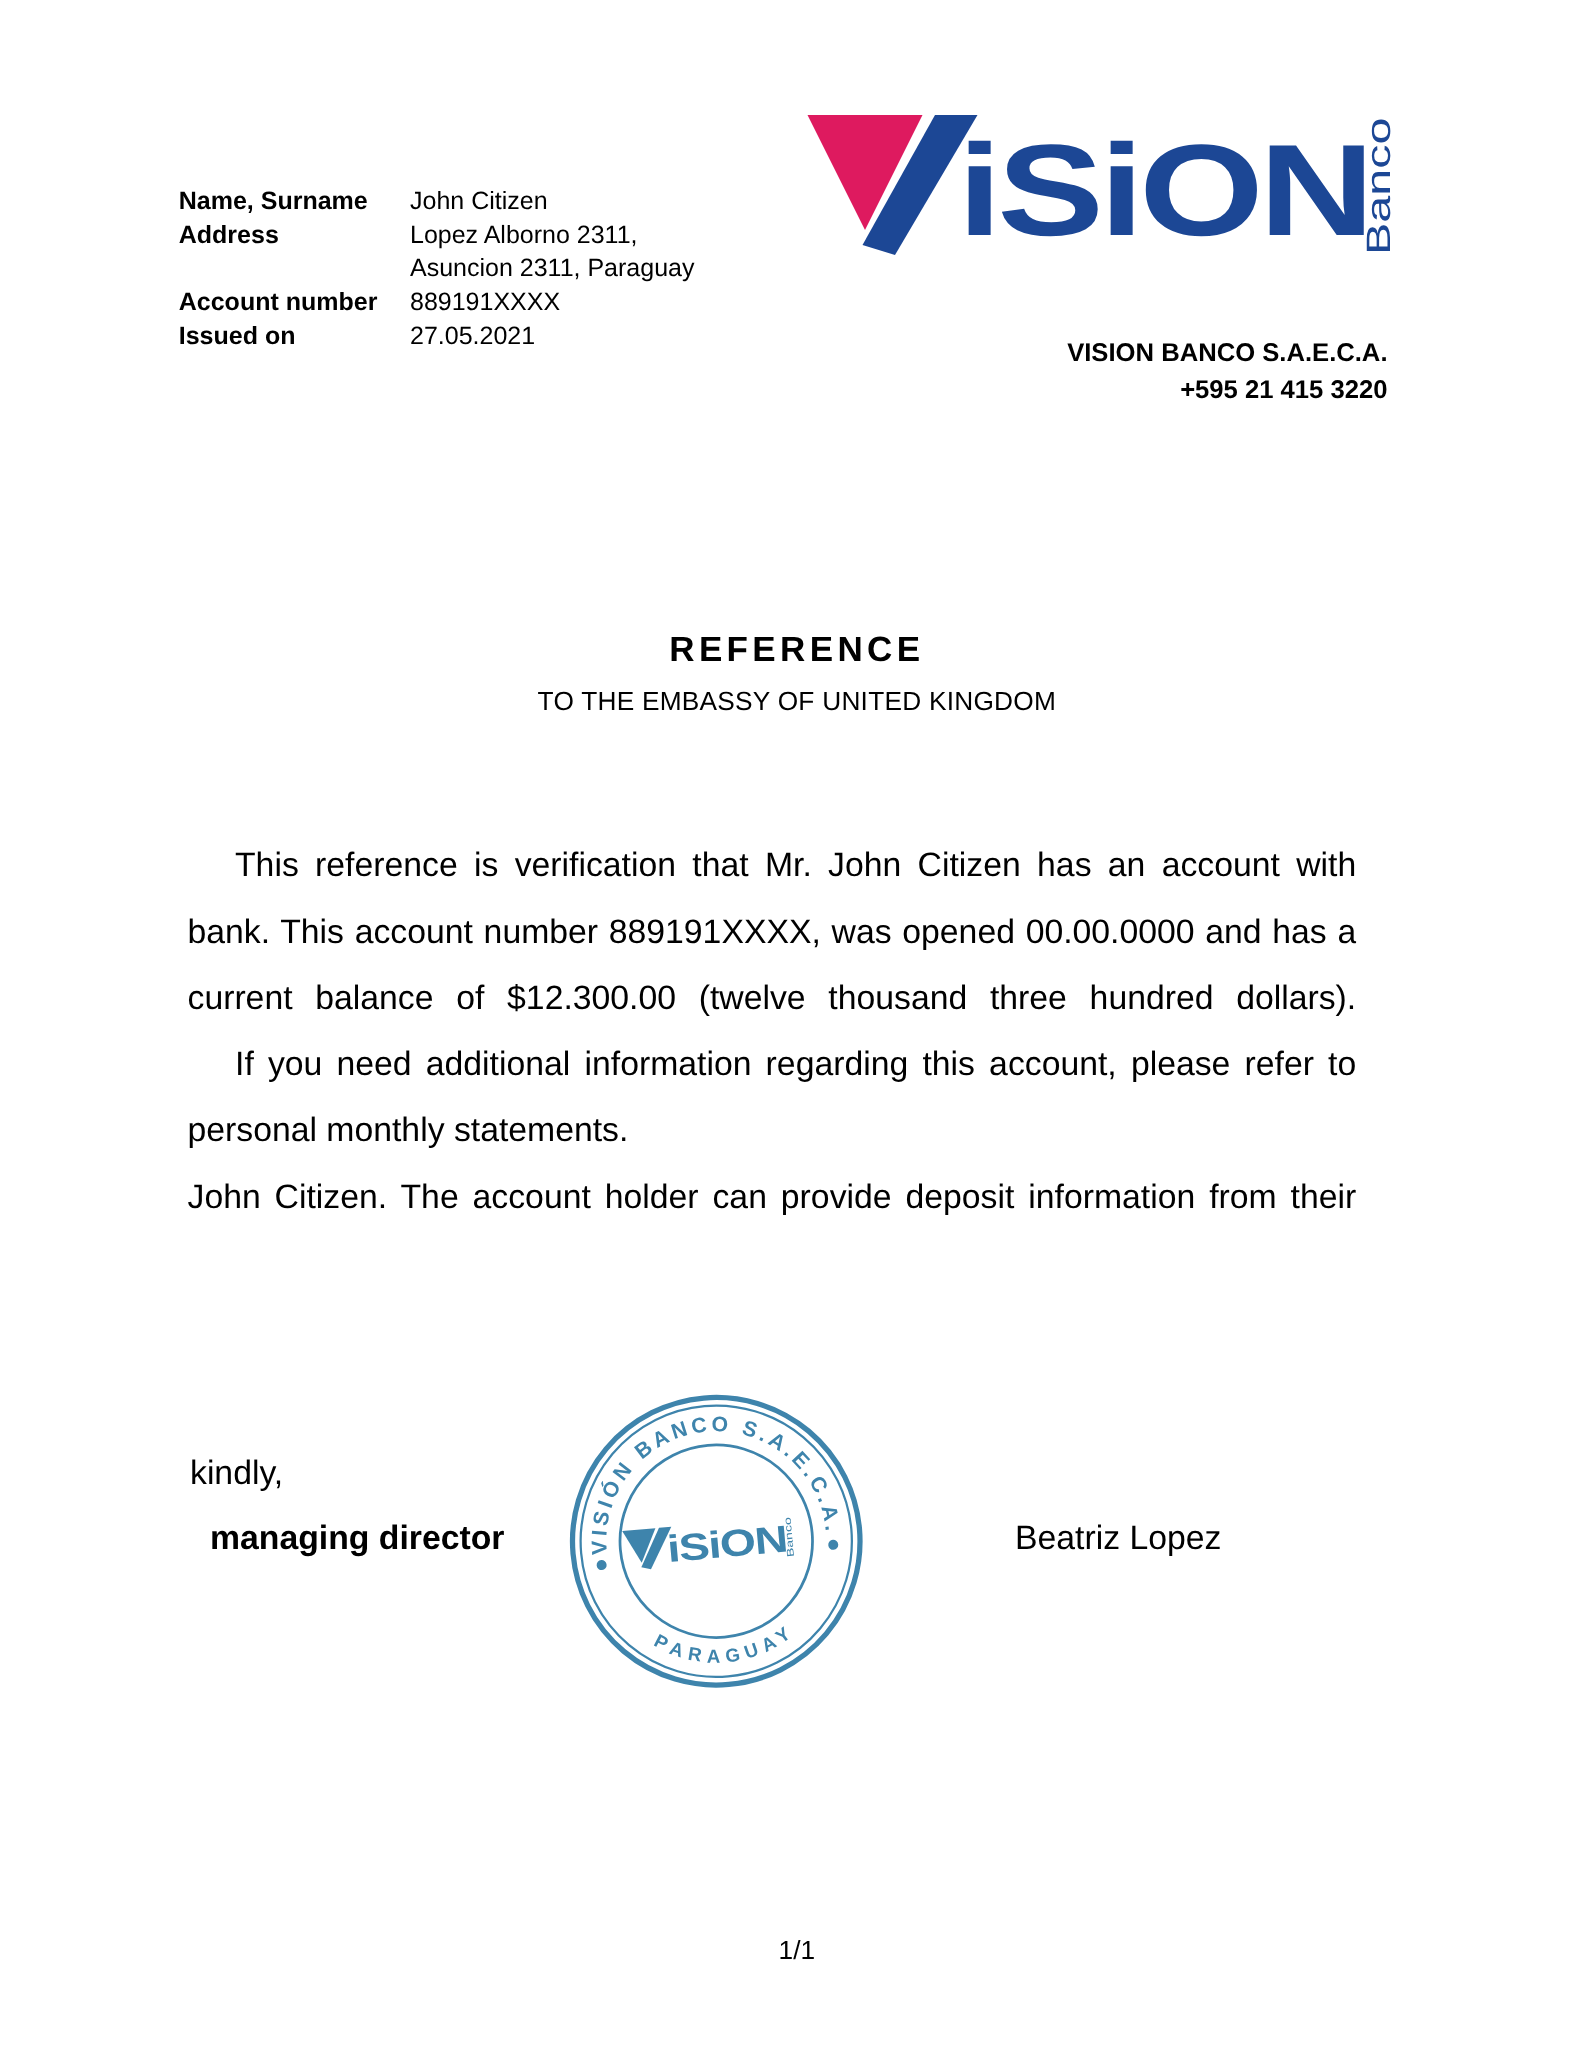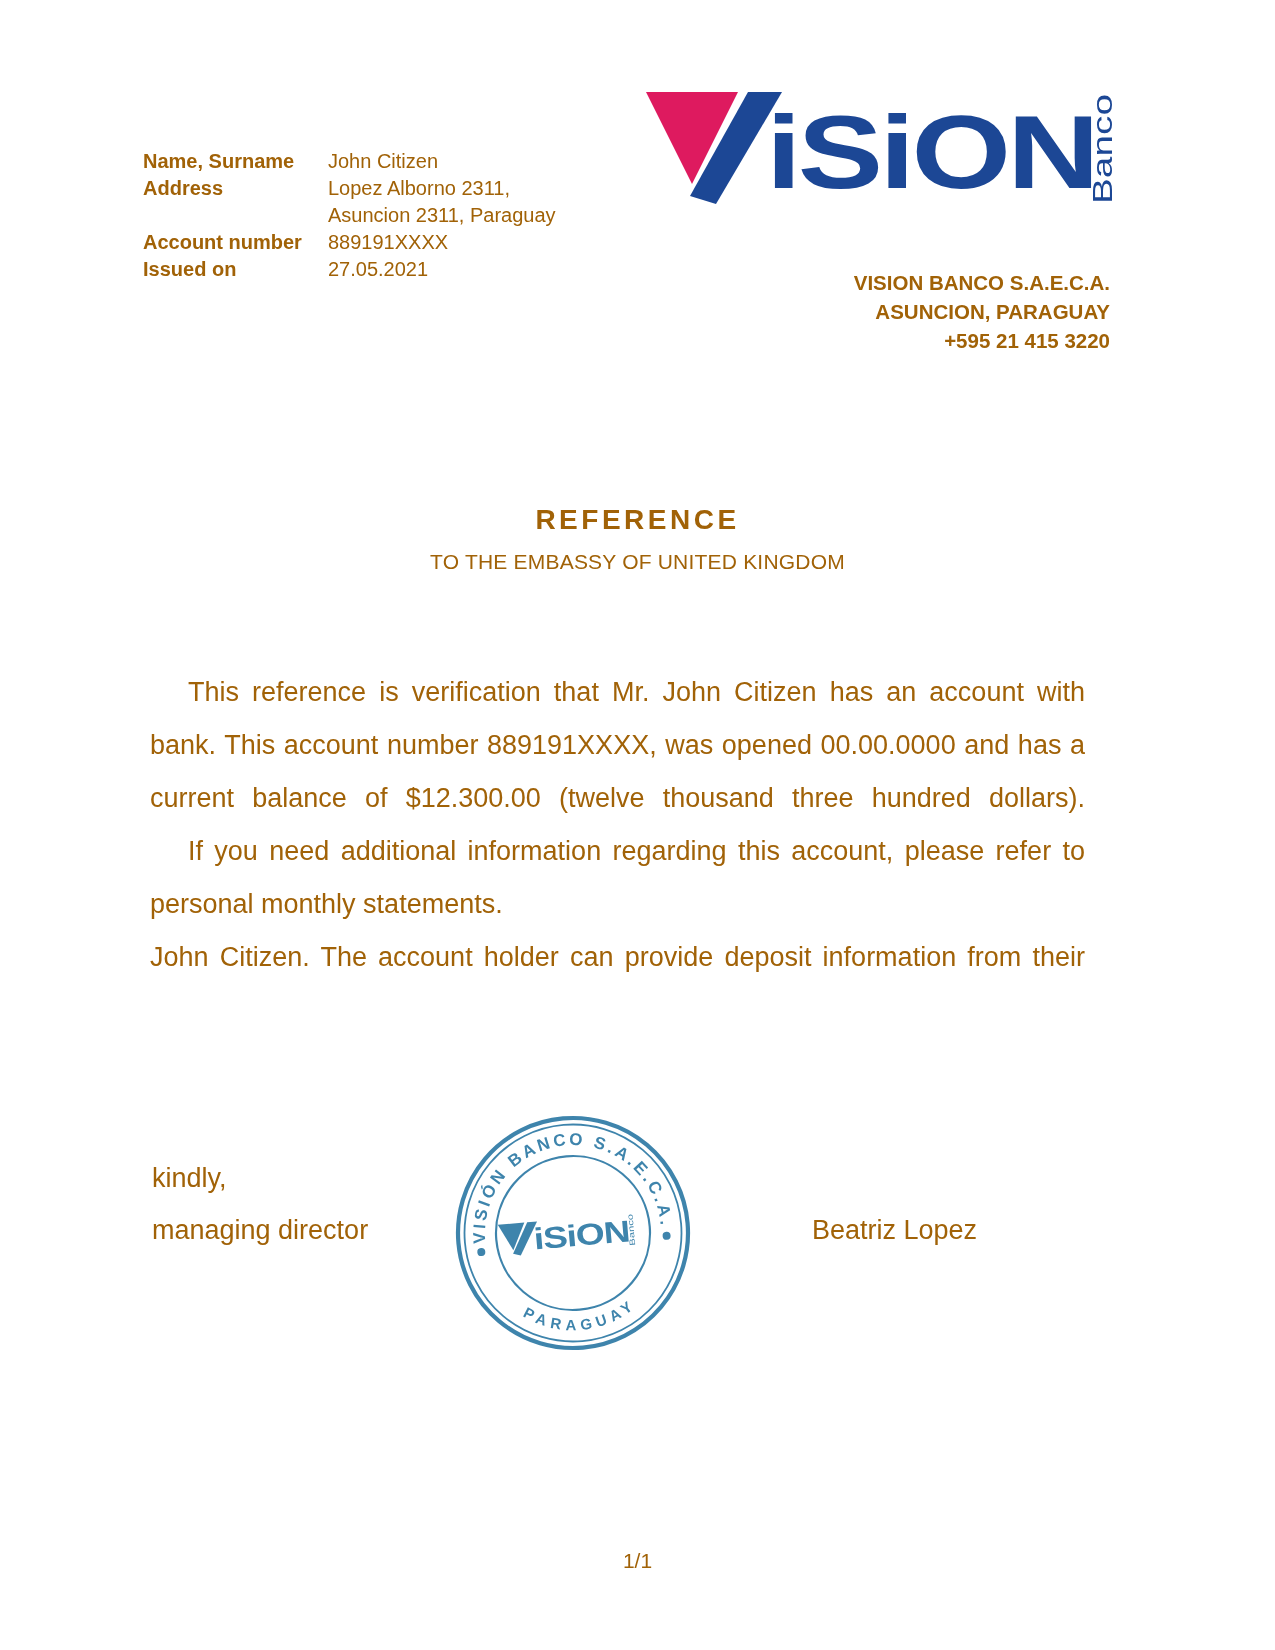--- a/index.html
+++ b/index.html
@@ -3,21 +3,21 @@
 <meta charset="utf-8">
 <style>
   * { margin: 0; padding: 0; box-sizing: border-box; }
   html, body { background: #ffffff; }
   .page {
     position: relative;
     width: 1275px;
     height: 1650px;
     background: #ffffff;
     font-family: "Liberation Sans", "DejaVu Sans", sans-serif;
-    color: #a16207;
+    color: #000000;
     overflow: hidden;
   }
 
   
   .customer-info {
     position: absolute;
     left: 143px;
     top: 148px;
     display: grid;
     grid-template-columns: 185px auto;
@@ -82,21 +82,21 @@
     text-align: justify;
     text-align-last: justify;
     height: 53px;
     overflow: hidden;
   }
   .line.indent { padding-left: 38px; }
   .line.plain { text-align: left; text-align-last: left; }
 
   
   .sig-closing   { position: absolute; left: 152px; top: 1163px; font-size: 27px; }
-  .sig-role      { position: absolute; left: 152px; top: 1215px; font-size: 27px; }
+  .sig-role      { position: absolute; left: 168px; top: 1215px; font-size: 27px; font-weight: bold; }
   .sig-name      { position: absolute; left: 812px; top: 1215px; font-size: 27px; }
 
   
   .stamp {
     position: absolute;
     left: 453px;
     top: 1113px;
     width: 240px;
     height: 240px;
     opacity: 0.92;
@@ -133,21 +133,20 @@
     <svg width="478" height="126" viewBox="0 0 478 126">
       <polygon points="6,8 98,8 52,100" fill="#de1a5f"></polygon>
       <polygon points="108,8 142,8 76,120 50,112" fill="#1c4795"></polygon>
       <text x="126" y="104" font-size="104" font-weight="bold" letter-spacing="-3" fill="#1c4795" textLength="330" lengthAdjust="spacingAndGlyphs">iSiON</text>
       <text transform="translate(472,120) rotate(-90)" font-size="27" fill="#1c4795" textLength="110" lengthAdjust="spacingAndGlyphs">Banco</text>
     </svg>
   </div>
 
   <div class="bank-block">
     <div>VISION BANCO S.A.E.C.A.</div>
-    <div>ASUNCION, PARAGUAY</div>
     <div>+595 21 415 3220</div>
   </div>
 
   <div class="ref-title">REFERENCE</div>
   <div class="ref-subtitle">TO THE EMBASSY OF UNITED KINGDOM</div>
 
   <div class="body-text">
     <div class="line indent">This reference is verification that Mr. John Citizen has an account with Vision</div>
     <div class="line">bank. This account number 889191XXXX, was opened 00.00.0000 and has a</div>
     <div class="line">current balance of $12.300.00 (twelve thousand three hundred dollars).</div>

